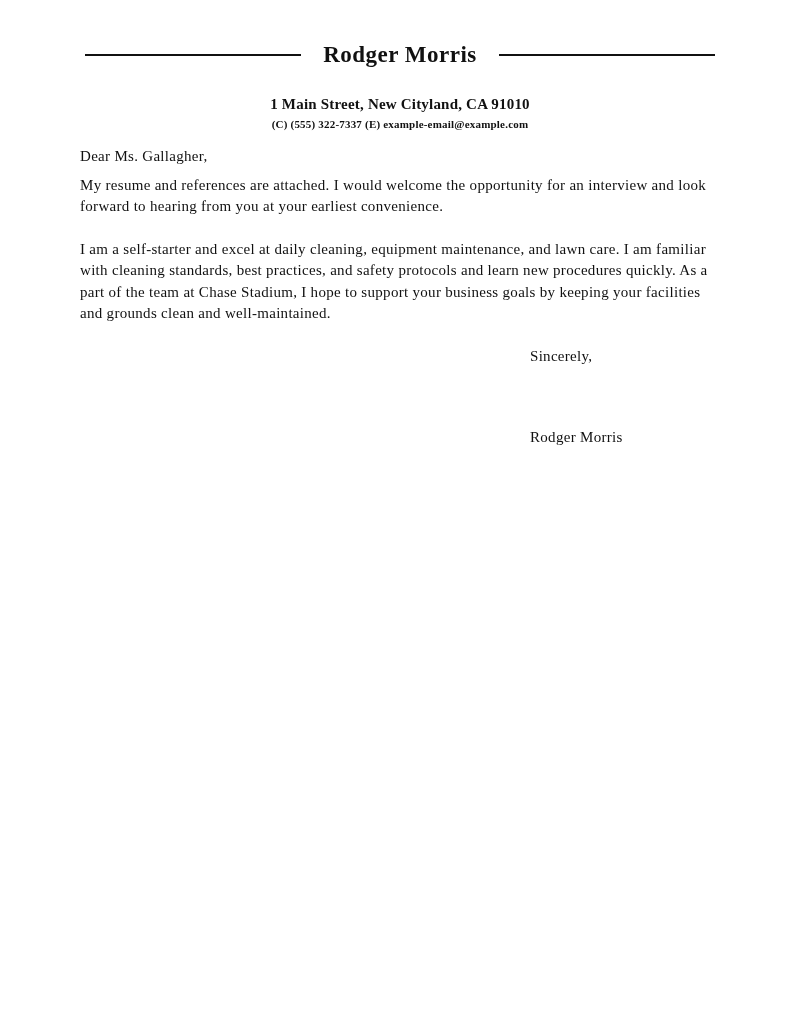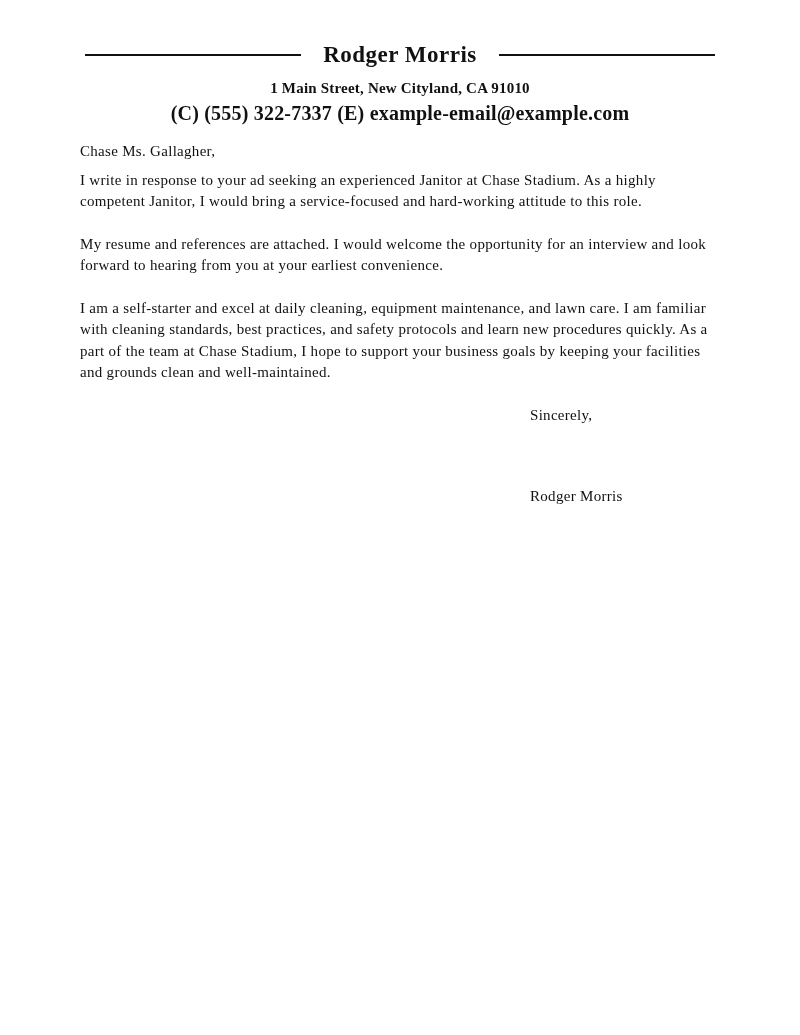--- a/index.html
+++ b/index.html
@@ -39,26 +39,26 @@
     font-size: 23px;
     font-weight: bold;
     letter-spacing: 0.5px;
     margin: 0;
     white-space: nowrap;
     padding: 0 4px;
   }
   .address-line {
     font-weight: bold;
     font-size: 15px;
-    margin-top: 12px;
+    margin-top: 28px;
     letter-spacing: 0.2px;
   }
   .contact-line {
     font-weight: bold;
-    font-size: 20px;
+    font-size: 11px;
     margin-top: 5px;
     letter-spacing: 0.2px;
   }
   
   .body-text {
     margin-top: 16px;
     font-size: 15px;
     line-height: 21.5px;
     letter-spacing: 0.3px;
   }
@@ -92,22 +92,21 @@
     <div class="name-row">
       <span class="rule"></span>
       <h1 class="author-name">Rodger Morris</h1>
       <span class="rule"></span>
     </div>
     <div class="address-line">1 Main Street, New Cityland, CA 91010</div>
     <div class="contact-line">(C) (555) 322-7337 (E) example-email@example.com</div>
   </div>
 
   <div class="body-text">
-    <p class="salutation">Chase Ms. Gallagher,</p>
-    <p>I write in response to your ad seeking an experienced Janitor at Chase Stadium. As a highly competent Janitor, I would bring a service-focused and hard-working attitude to this role.</p>
+    <p class="salutation">Dear Ms. Gallagher,</p>
     <p>My resume and references are attached. I would welcome the opportunity for an interview and look forward to hearing from you at your earliest convenience.</p>
     <p>I am a self-starter and excel at daily cleaning, equipment maintenance, and lawn care. I am familiar with cleaning standards, best practices, and safety protocols and learn new procedures quickly. As a part of the team at Chase Stadium, I hope to support your business goals by keeping your facilities and grounds clean and well-maintained.</p>
 
     <div class="sign-block">
       <p class="closing">Sincerely,</p>
       <p class="signature">Rodger Morris</p>
     </div>
   </div>
 
 </div>

